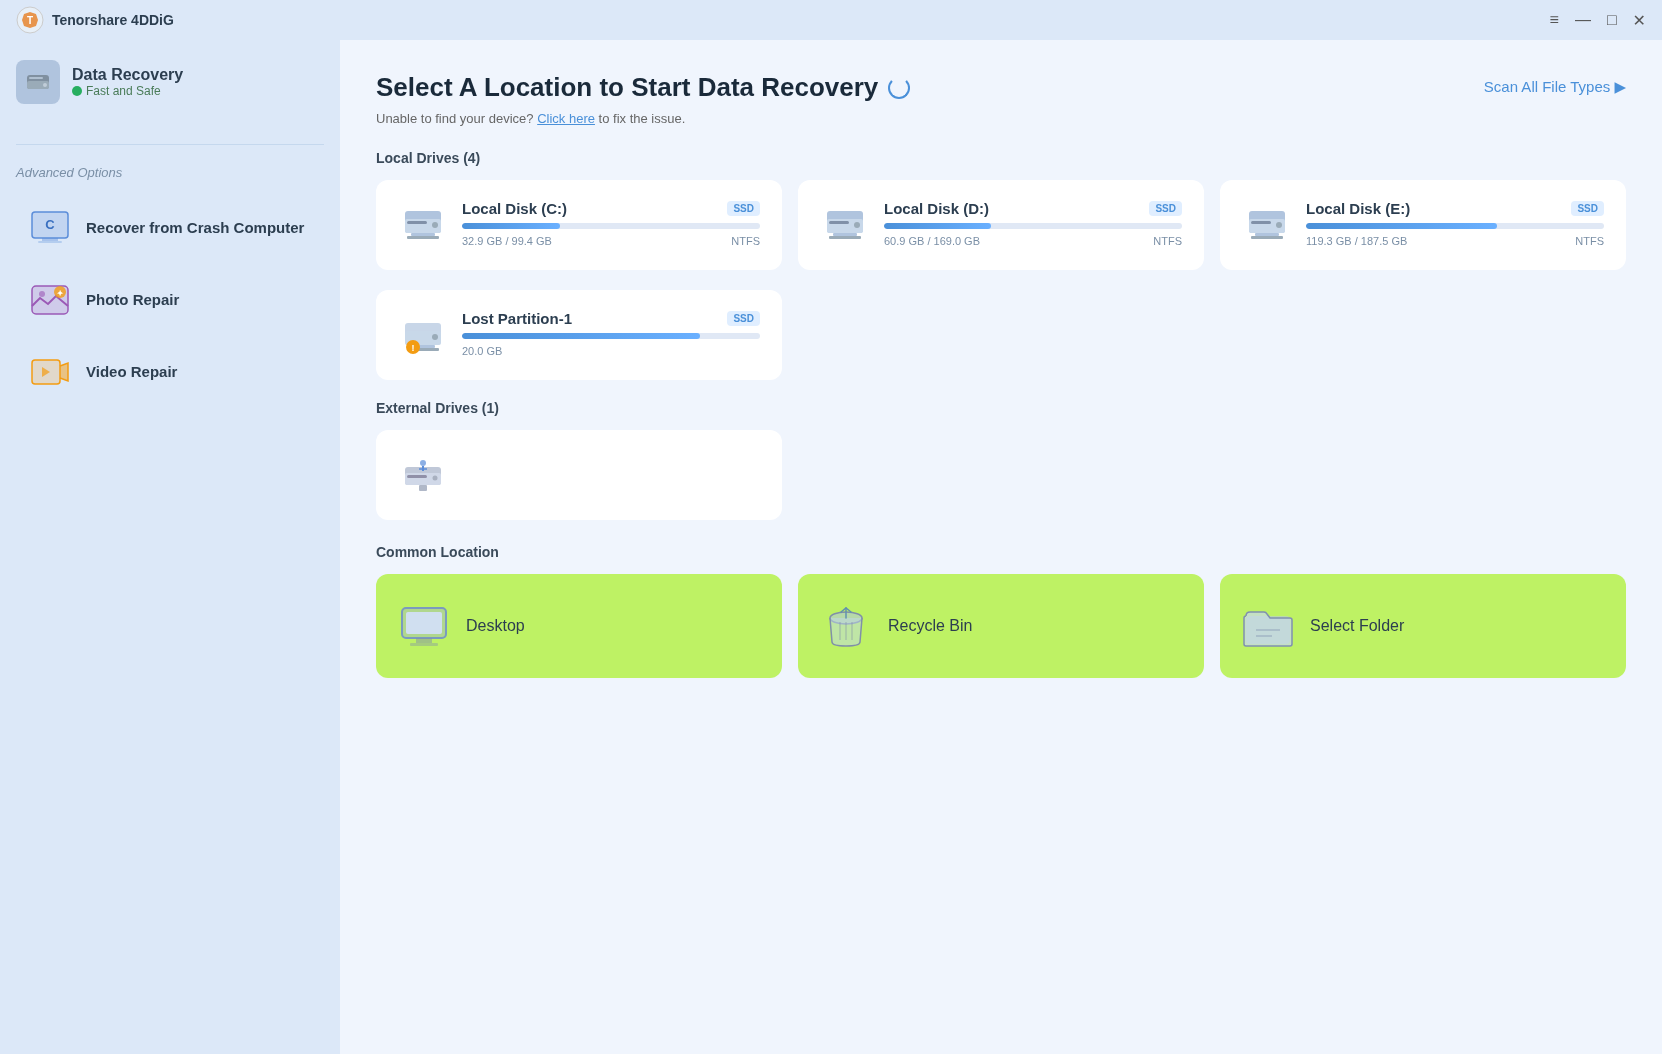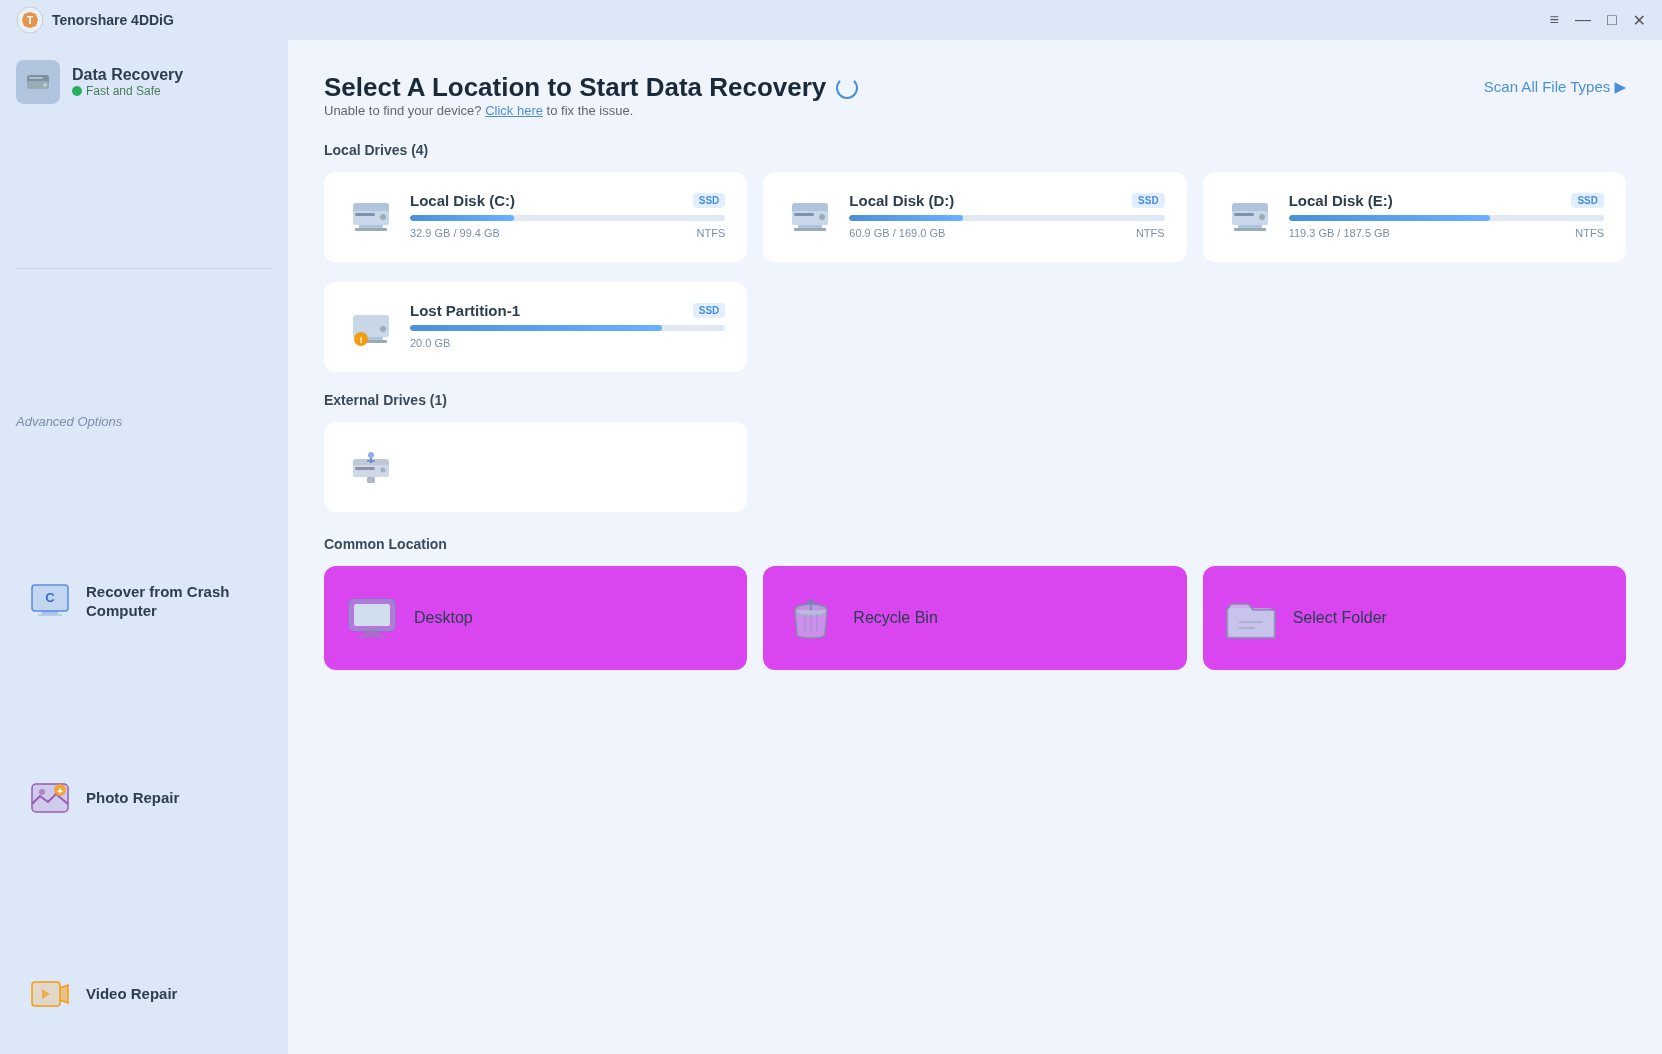--- a/index.html
+++ b/index.html
@@ -50,27 +50,26 @@
 
     
     .main-layout {
       display: flex;
       flex: 1;
       overflow: hidden;
     }
 
     
     .sidebar {
-      width: 288px;
+      width: 340px;
       background: #dce8f8;
       padding: 20px 16px;
       flex-shrink: 0;
       display: flex;
       flex-direction: column;
-      justify-content: space-between;
     }
 
     .sidebar-header {
       display: flex;
       align-items: center;
       gap: 12px;
       margin-bottom: 30px;
     }
     .sidebar-header-icon {
       width: 44px;
@@ -144,20 +143,21 @@
       flex: 1;
       background: #f0f5fd;
       overflow-y: auto;
       padding: 32px 36px;
     }
 
     .content-header {
       display: flex;
       justify-content: space-between;
       align-items: flex-start;
+      margin-bottom: 8px;
       gap: 27px;
     }
     .page-title {
       font-size: 26px;
       font-weight: 700;
       color: #1a2a3a;
       display: flex;
       align-items: center;
       gap: 10px;
     }
@@ -281,21 +281,21 @@
       margin-bottom: 24px;
     }
 
     
     .common-grid {
       display: grid;
       grid-template-columns: repeat(3, 1fr);
       gap: 16px;
     }
     .common-card {
-      background: #d946ef;
+      background: #bef264;
       border-radius: 12px;
       padding: 24px 20px;
       cursor: pointer;
       border: 2px solid transparent;
       display: flex;
       align-items: center;
       gap: 16px;
       min-height: 90px;
     }
     .common-icon {

